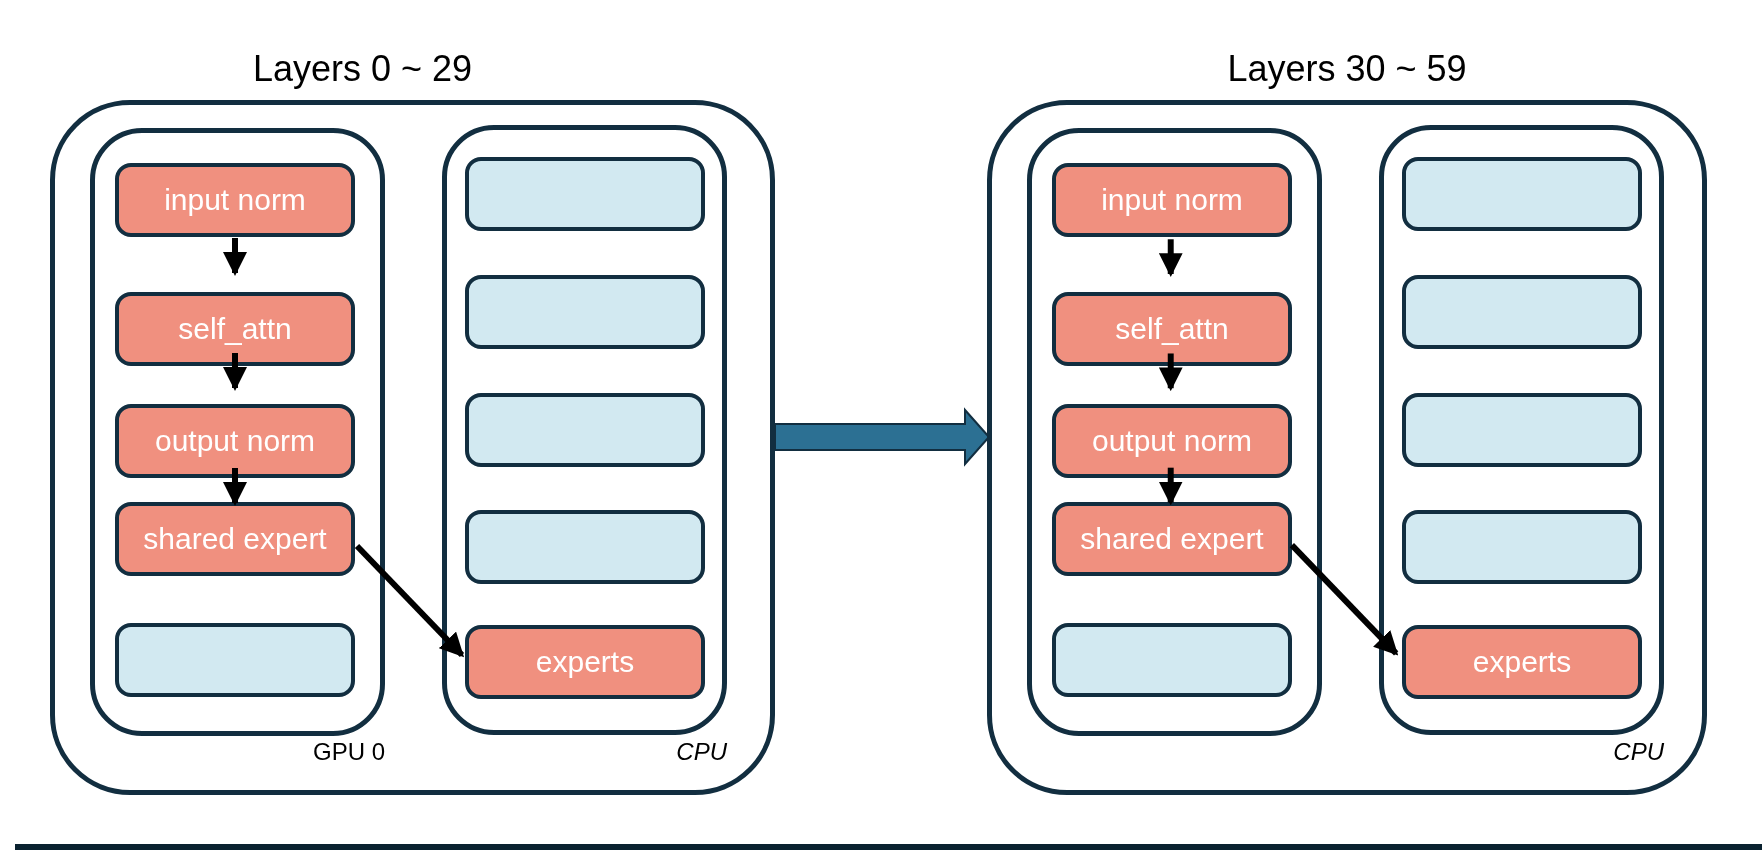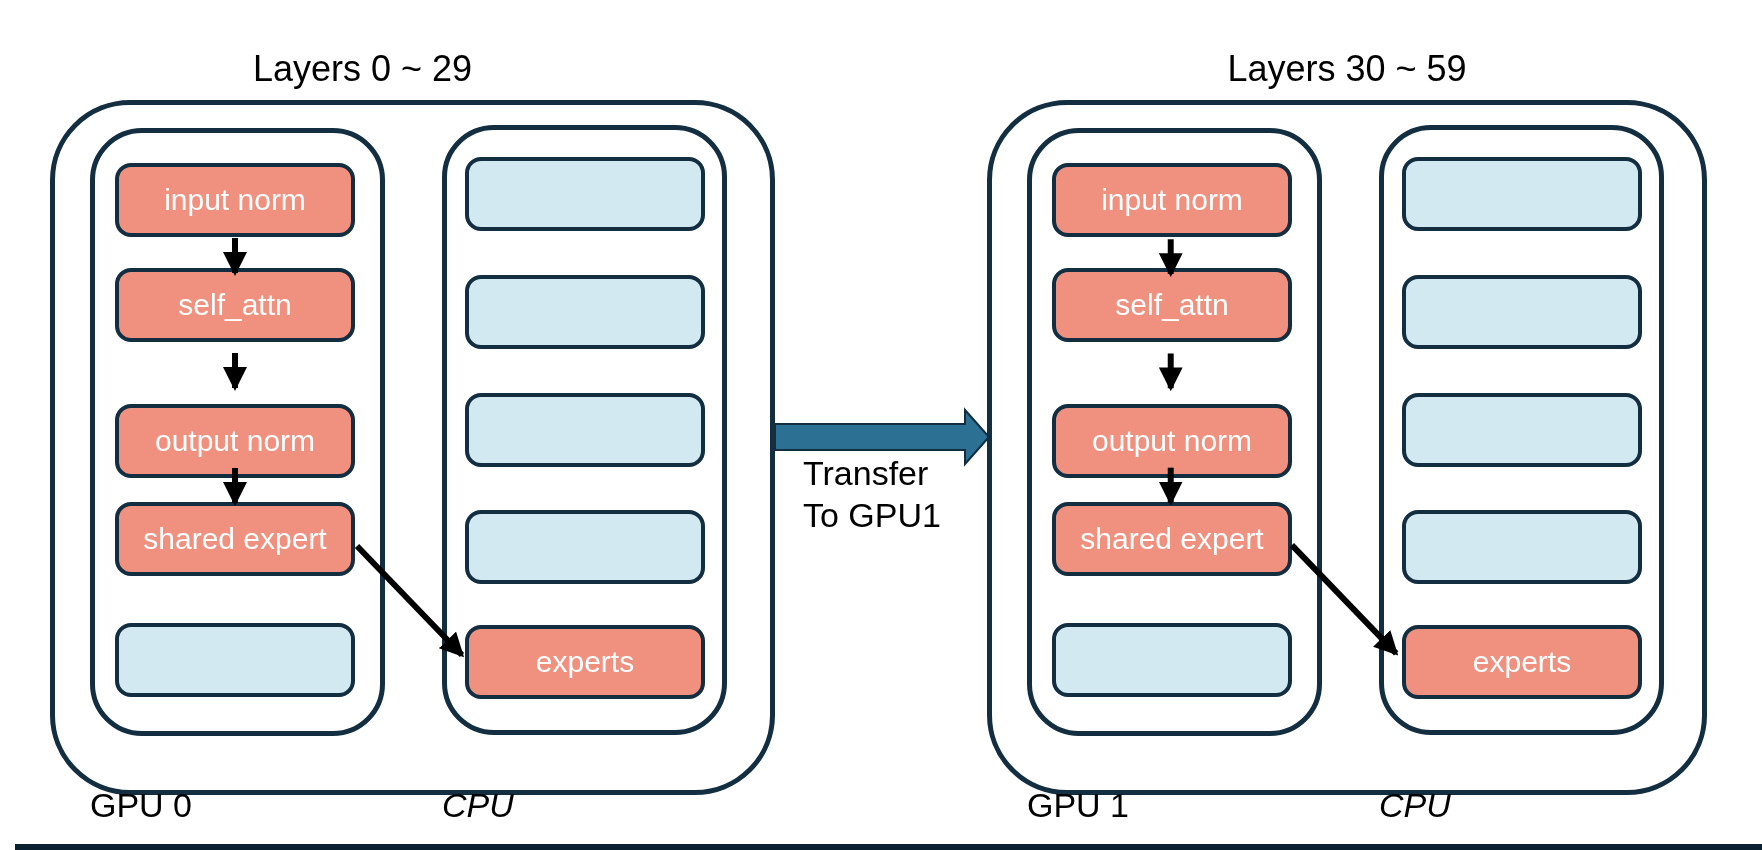--- a/index.html
+++ b/index.html
@@ -39,25 +39,25 @@
   .node{
     position:absolute;width:240px;height:74px;box-sizing:border-box;
     border:4px solid var(--outline);border-radius:16px;
     display:flex;align-items:center;justify-content:center;
     font-size:30px;color:var(--module-text-color);white-space:nowrap;
   }
   .node.salmon{background:var(--module-fill);}
   .node.blue{background:var(--empty-slot-fill);}
   .gcol{left:65px;}
   .ccol{left:415px;text-align:center;}
-  .gr0{top:115px}.gr1{top:220px}.gr2{top:356px}.gr3{top:454px}.gr4{top:575px}
+  .gr0{top:115px}.gr1{top:244px}.gr2{top:356px}.gr3{top:454px}.gr4{top:575px}
   .cr0{top:109px}.cr1{top:227px}.cr2{top:345px}.cr3{top:462px}.cr4{top:577px}
   .col-label{
-    position:absolute;top:738px;text-align:left;
-    font-size:34px;color:var(--label-text-color);
+    position:absolute;top:690px;text-align:right;
+    font-size:24px;color:var(--label-text-color);
   }
   .gpu-label{left:40px;width:295px;}
   .cpu-label{left:392px;width:285px;font-style:italic;}
   .arrows{position:absolute;inset:0;width:725px;height:747px;pointer-events:none;}
   .g1 .arrows{width:720px;}
   .flow{stroke:var(--flow-arrow-color);stroke-width:6;fill:none;}
   .arrowhead{fill:var(--flow-arrow-color);}
   .transfer{position:absolute;left:753px;top:403px;width:228px;height:68px;}
   .transfer-poly{fill:var(--transfer-arrow-fill);stroke:var(--outline);stroke-width:2;}
   .transfer-label{
@@ -104,24 +104,20 @@
       <line class="flow" x1="307" y1="498" x2="412" y2="607" marker-end="url(#ah0)"></line>
     </svg>
 
     <div class="col-label gpu-label">GPU 0</div>
     <div class="col-label cpu-label">CPU</div>
   </section>
 
   <svg class="transfer" viewBox="0 0 228 68">
     <polygon class="transfer-poly" points="7,21 197,21 197,7 221,34 197,61 197,47 7,47"></polygon>
   </svg>
-  <div class="transfer-label">
-    <div>Transfer</div>
-    <div>To GPU1</div>
-  </div>
 
   <section class="group g1">
     <h2 class="group-title">Layers 30 ~ 59</h2>
     <div class="outer-box"></div>
     <div class="col gpu-col"></div>
     <div class="col cpu-col"></div>
 
     <div class="node salmon gcol gr0">input norm</div>
     <div class="node salmon gcol gr1">self_attn</div>
     <div class="node salmon gcol gr2">output norm</div>
@@ -139,18 +135,17 @@
         <marker id="ah1" viewBox="0 0 4 4" refX="3.5" refY="2" markerWidth="4" markerHeight="4" orient="auto-start-reverse">
           <path class="arrowhead" d="M0,0 L4,2 L0,4 Z"></path>
         </marker>
       </defs>
       <line class="flow" x1="185" y1="190" x2="185" y2="225" marker-end="url(#ah1)"></line>
       <line class="flow" x1="185" y1="305" x2="185" y2="340" marker-end="url(#ah1)"></line>
       <line class="flow" x1="185" y1="420" x2="185" y2="455" marker-end="url(#ah1)"></line>
       <line class="flow" x1="307" y1="498" x2="412" y2="607" marker-end="url(#ah1)"></line>
     </svg>
 
-    <div class="col-label gpu-label">GPU 1</div>
     <div class="col-label cpu-label">CPU</div>
   </section>
 
   <div class="bottom-bar"></div>
 </div>
 
 </body></html>

